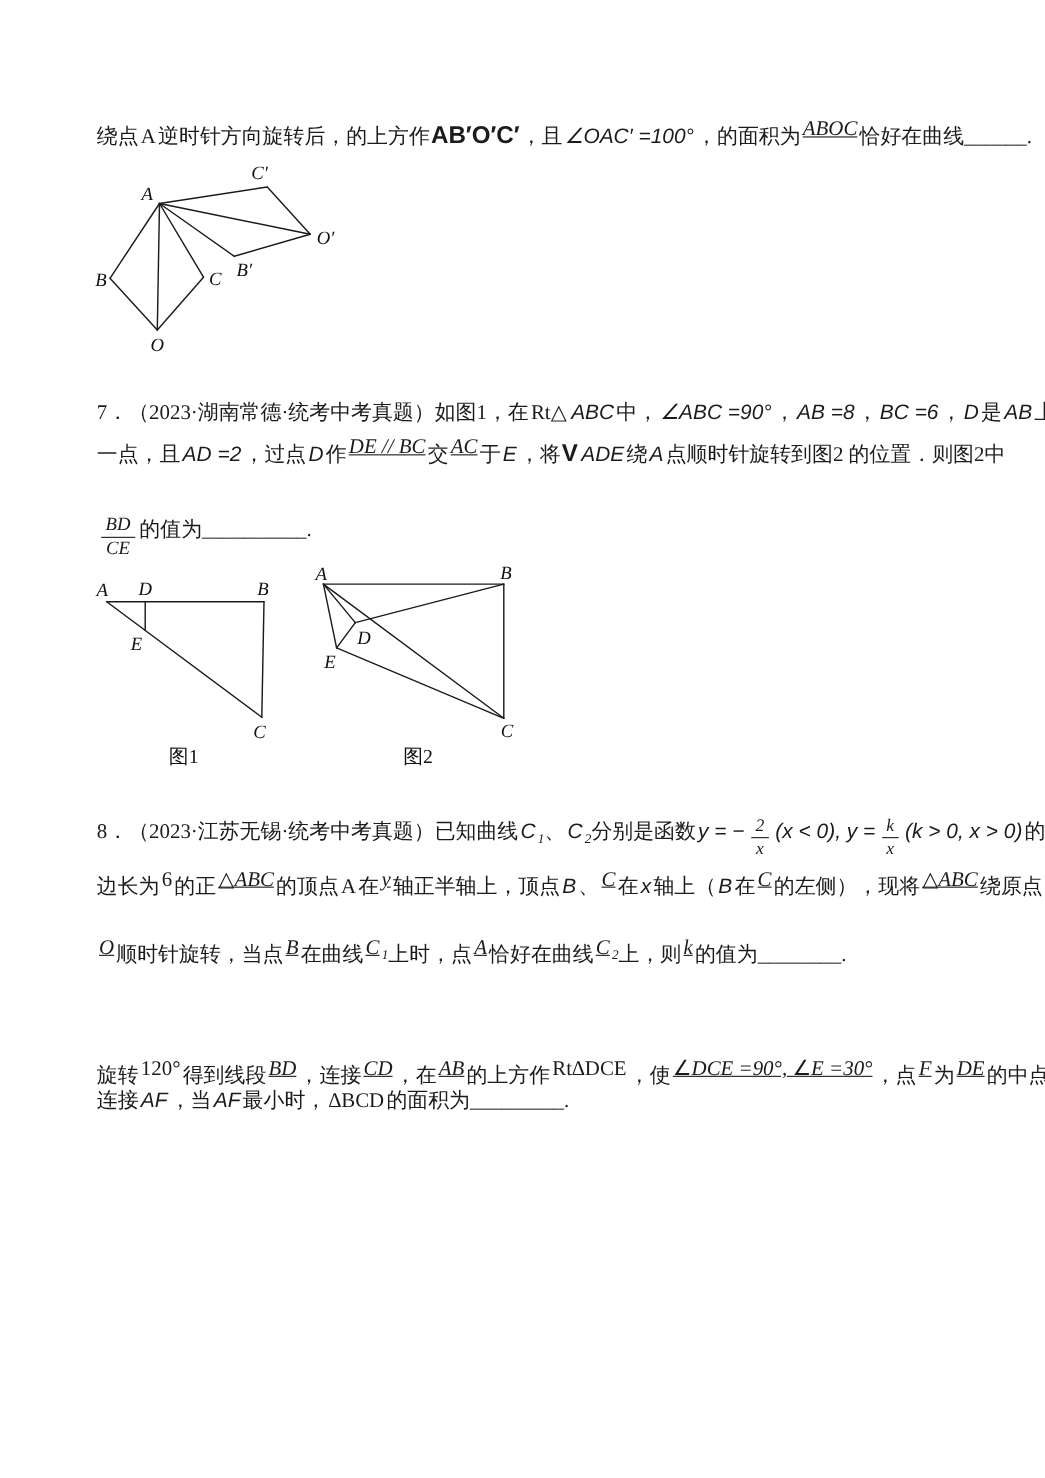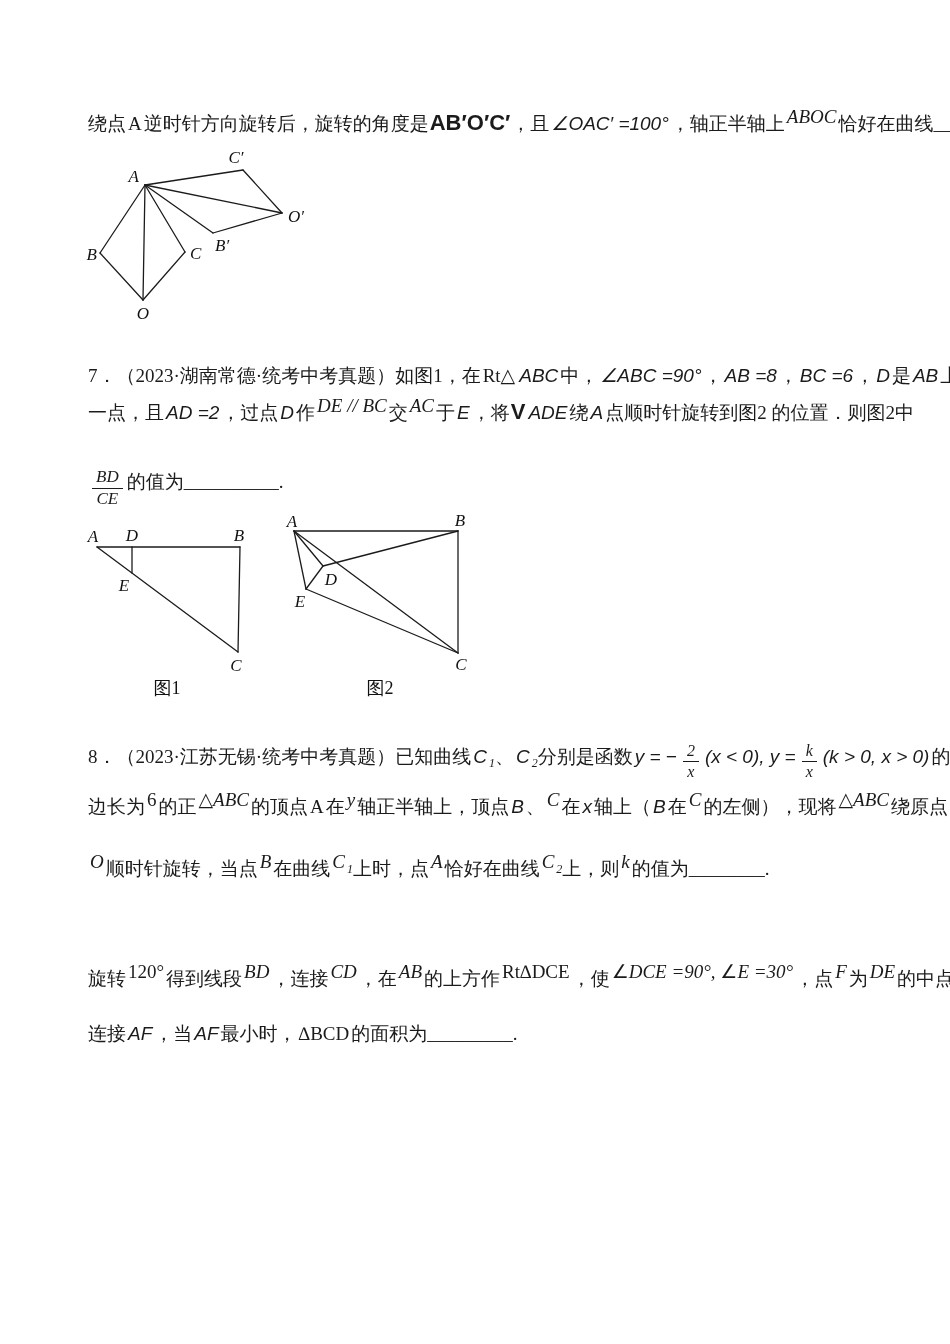--- a/index.html
+++ b/index.html
@@ -8,41 +8,41 @@
     font-family:"Liberation Serif","DejaVu Serif",serif;
     color:#1b1b1b;
   }
   .page{position:absolute;inset:0;width:950px;height:1344px;background:#fff;overflow:hidden;}
   .line{position:absolute;left:88px;white-space:nowrap;font-size:19px;line-height:26px;}
   
   .sg{display:inline;}
   .cn{font-family:"Liberation Serif","DejaVu Serif",serif;font-style:normal;}
   .mu{font-family:"Liberation Serif","DejaVu Sans",serif;font-style:normal;margin:0 2px;}
   .m{font-family:Liberation Sans, sans-serif;font-style:italic;margin:0 2px;}
-  .mr{font-family:"Liberation Serif","DejaVu Sans",serif;font-style:italic;position:relative;top:-7px;margin:0 2px;display:inline-block;}
+  .mr{font-family:"Liberation Serif","DejaVu Sans",serif;font-style:italic;position:relative;top:-7px;margin:0 2px;display:inline-block;text-decoration:underline;}
   .mur{font-family:"Liberation Serif","DejaVu Sans",serif;font-style:normal;position:relative;top:-7px;margin:0 2px;display:inline-block;}
   .ms{font-family:"Liberation Sans","DejaVu Sans",sans-serif;font-weight:700;font-size:22px;font-style:normal;margin:0 1px;}
   .sub{font-size:12px;font-style:italic;position:relative;top:4px;}
   .subr{font-size:12px;font-style:italic;position:relative;top:-2px;}
   .frac{display:inline-block;vertical-align:-14px;text-align:center;font-style:italic;
         font-family:"Liberation Serif",serif;font-size:16px;line-height:1.1;margin:0 4px;position:relative;}
   .frac .num{display:block;border-bottom:1.2px solid #1b1b1b;padding:0 4px 1px;}
   .frac .den{display:block;padding:1px 4px 0;font-family:Liberation Serif, serif;}
   .bigfrac{font-size:17px;vertical-align:-16px;}
   svg{position:absolute;overflow:visible;}
   svg line{stroke:#1b1b1b;stroke-width:1.3;stroke-linecap:round;}
   svg text{font-family:"Liberation Serif","DejaVu Serif",serif;font-style:italic;font-size:17px;fill:#111;}
   svg text.cap{font-style:normal;font-size:18px;}
 </style>
 </head>
 <body>
 
 <div class="page">
 
-  <div class="line" style="top:110px;"><span class="sg cn">绕点</span><span class="sg mu">A</span><span class="sg cn">逆时针方向旋转后，旋转的角度是</span><span class="sg ms">AB′O′C′</span><span class="sg cn">，且</span><span class="sg m">∠OAC′ =100°</span><span class="sg cn">，轴正半轴上</span><span class="sg mr">ABOC</span><span class="sg cn">恰好在曲线</span><span class="sg cn">______</span><span class="sg cn">.</span></div>
+  <div class="line" style="top:110px;"><span class="sg cn">绕点</span><span class="sg mu">A</span><span class="sg cn">逆时针方向旋转后，的上方作</span><span class="sg ms">AB′O′C′</span><span class="sg cn">，且</span><span class="sg m">∠OAC′ =100°</span><span class="sg cn">，的面积为</span><span class="sg mr">ABOC</span><span class="sg cn">恰好在曲线</span><span class="sg cn">______</span><span class="sg cn">.</span></div>
 
   <svg style="left:75px;top:140px;" width="245" height="195" viewBox="75 140 245 195">
 
     <line x1="145" y1="185" x2="100" y2="253"></line>
     <line x1="100" y1="253" x2="143" y2="300"></line>
     <line x1="143" y1="300" x2="185" y2="252"></line>
     <line x1="185" y1="252" x2="145" y2="185"></line>
     <line x1="145" y1="185" x2="143" y2="300"></line>
 
     <line x1="145" y1="185" x2="243" y2="170"></line>
@@ -91,15 +91,15 @@
     <text x="331" y="585" text-anchor="middle">D</text>
     <text x="300" y="607" text-anchor="middle">E</text>
     <text x="380" y="694" text-anchor="middle" class="cap">图2</text>
   </svg>
 
   <div class="line" style="top:742px;"><span class="sg cn">8．（2023·江苏无锡·统考中考真题）已知曲线</span><span class="sg m">C</span><span class="sg sub">1</span><span class="sg cn">、</span><span class="sg m">C</span><span class="sg sub">2</span><span class="sg cn">分别是函数</span><span class="sg m">y = −</span><span class="frac"><span class="num">2</span><span class="den">x</span></span><span class="sg m">(x &lt; 0), y =</span><span class="frac"><span class="num">k</span><span class="den">x</span></span><span class="sg m">(k &gt; 0, x &gt; 0)</span><span class="sg cn">的图像，</span></div>
   <div class="line" style="top:794px;"><span class="sg cn">边长为</span><span class="sg mur">6</span><span class="sg cn">的正</span><span class="sg mr">△ABC</span><span class="sg cn">的顶点</span><span class="sg mu">A</span><span class="sg cn">在</span><span class="sg mr">y</span><span class="sg cn">轴正半轴上，顶点</span><span class="sg m">B</span><span class="sg cn">、</span><span class="sg mr">C</span><span class="sg cn">在</span><span class="sg m">x</span><span class="sg cn">轴上（</span><span class="sg m">B</span><span class="sg cn">在</span><span class="sg mr">C</span><span class="sg cn">的左侧），现将</span><span class="sg mr">△ABC</span><span class="sg cn">绕原点</span></div>
   <div class="line" style="top:856px;"><span class="sg mr">O</span><span class="sg cn">顺时针旋转，当点</span><span class="sg mr">B</span><span class="sg cn">在曲线</span><span class="sg mr">C</span><span class="sg subr">1</span><span class="sg cn">上时，点</span><span class="sg mr">A</span><span class="sg cn">恰好在曲线</span><span class="sg mr">C</span><span class="sg subr">2</span><span class="sg cn">上，则</span><span class="sg mr">k</span><span class="sg cn">的值为</span><span class="sg cn">________</span><span class="sg cn">.</span></div>
 
   <div class="line" style="top:966px;"><span class="sg cn">旋转</span><span class="sg mur">120°</span><span class="sg cn">得到线段</span><span class="sg mr">BD</span><span class="sg cn">，连接</span><span class="sg mr">CD</span><span class="sg cn">，在</span><span class="sg mr">AB</span><span class="sg cn">的上方作</span><span class="sg mur">Rt∆DCE</span><span class="sg cn">，使</span><span class="sg mr">∠DCE =90°, ∠E =30°</span><span class="sg cn">，点</span><span class="sg mr">F</span><span class="sg cn">为</span><span class="sg mr">DE</span><span class="sg cn">的中点，</span></div>
-  <div class="line" style="top:1021px;"><span class="sg cn">连接</span><span class="sg m">AF</span><span class="sg cn">，当</span><span class="sg m">AF</span><span class="sg cn">最小时，</span><span class="sg mu">∆BCD</span><span class="sg cn">的面积为</span><span class="sg cn">_________</span><span class="sg cn">.</span></div>
+  <div class="line" style="top:988px;"><span class="sg cn">连接</span><span class="sg m">AF</span><span class="sg cn">，当</span><span class="sg m">AF</span><span class="sg cn">最小时，</span><span class="sg mu">∆BCD</span><span class="sg cn">的面积为</span><span class="sg cn">_________</span><span class="sg cn">.</span></div>
 
 </div>
 
 </body></html>

